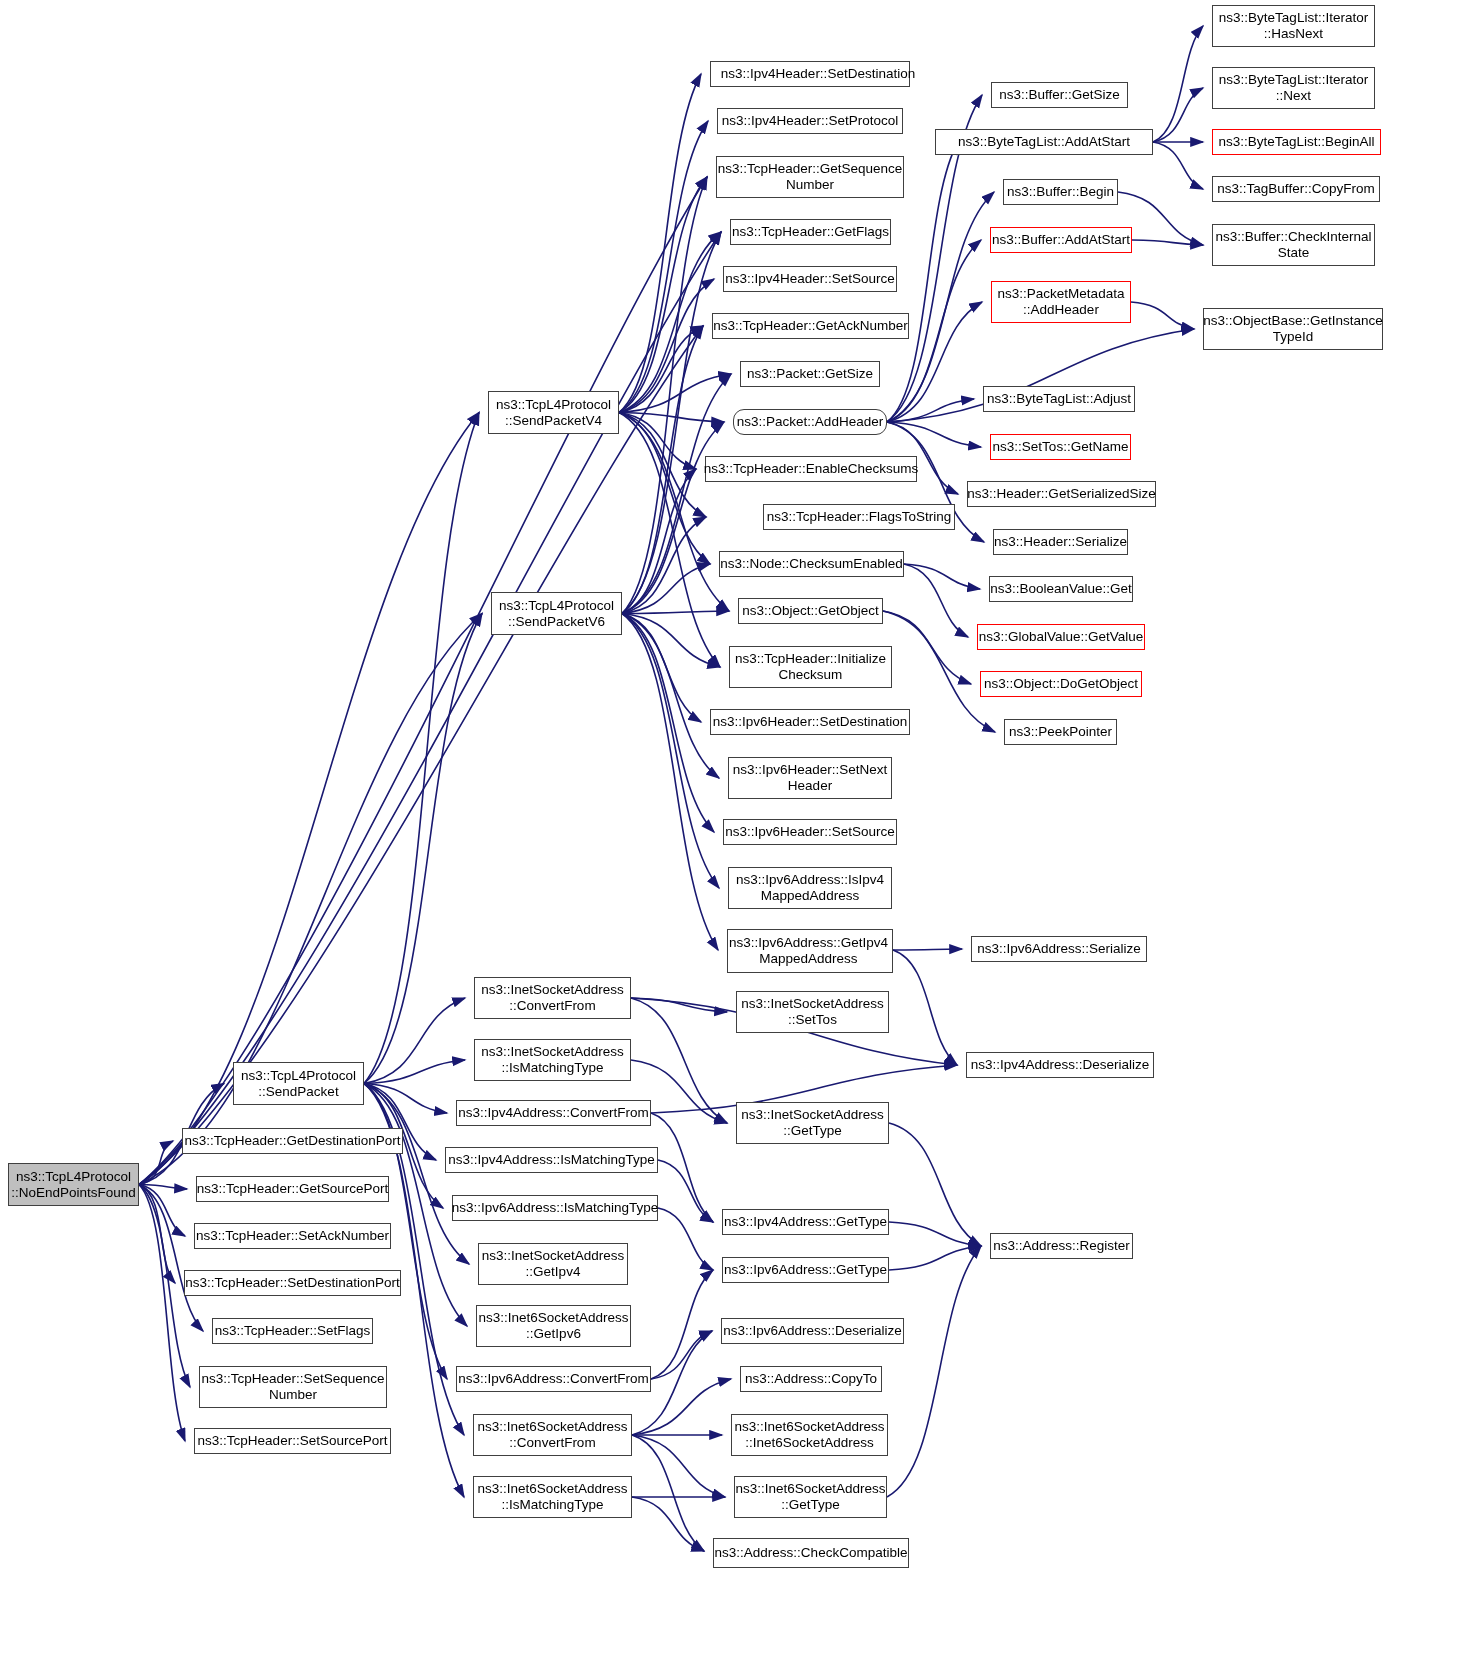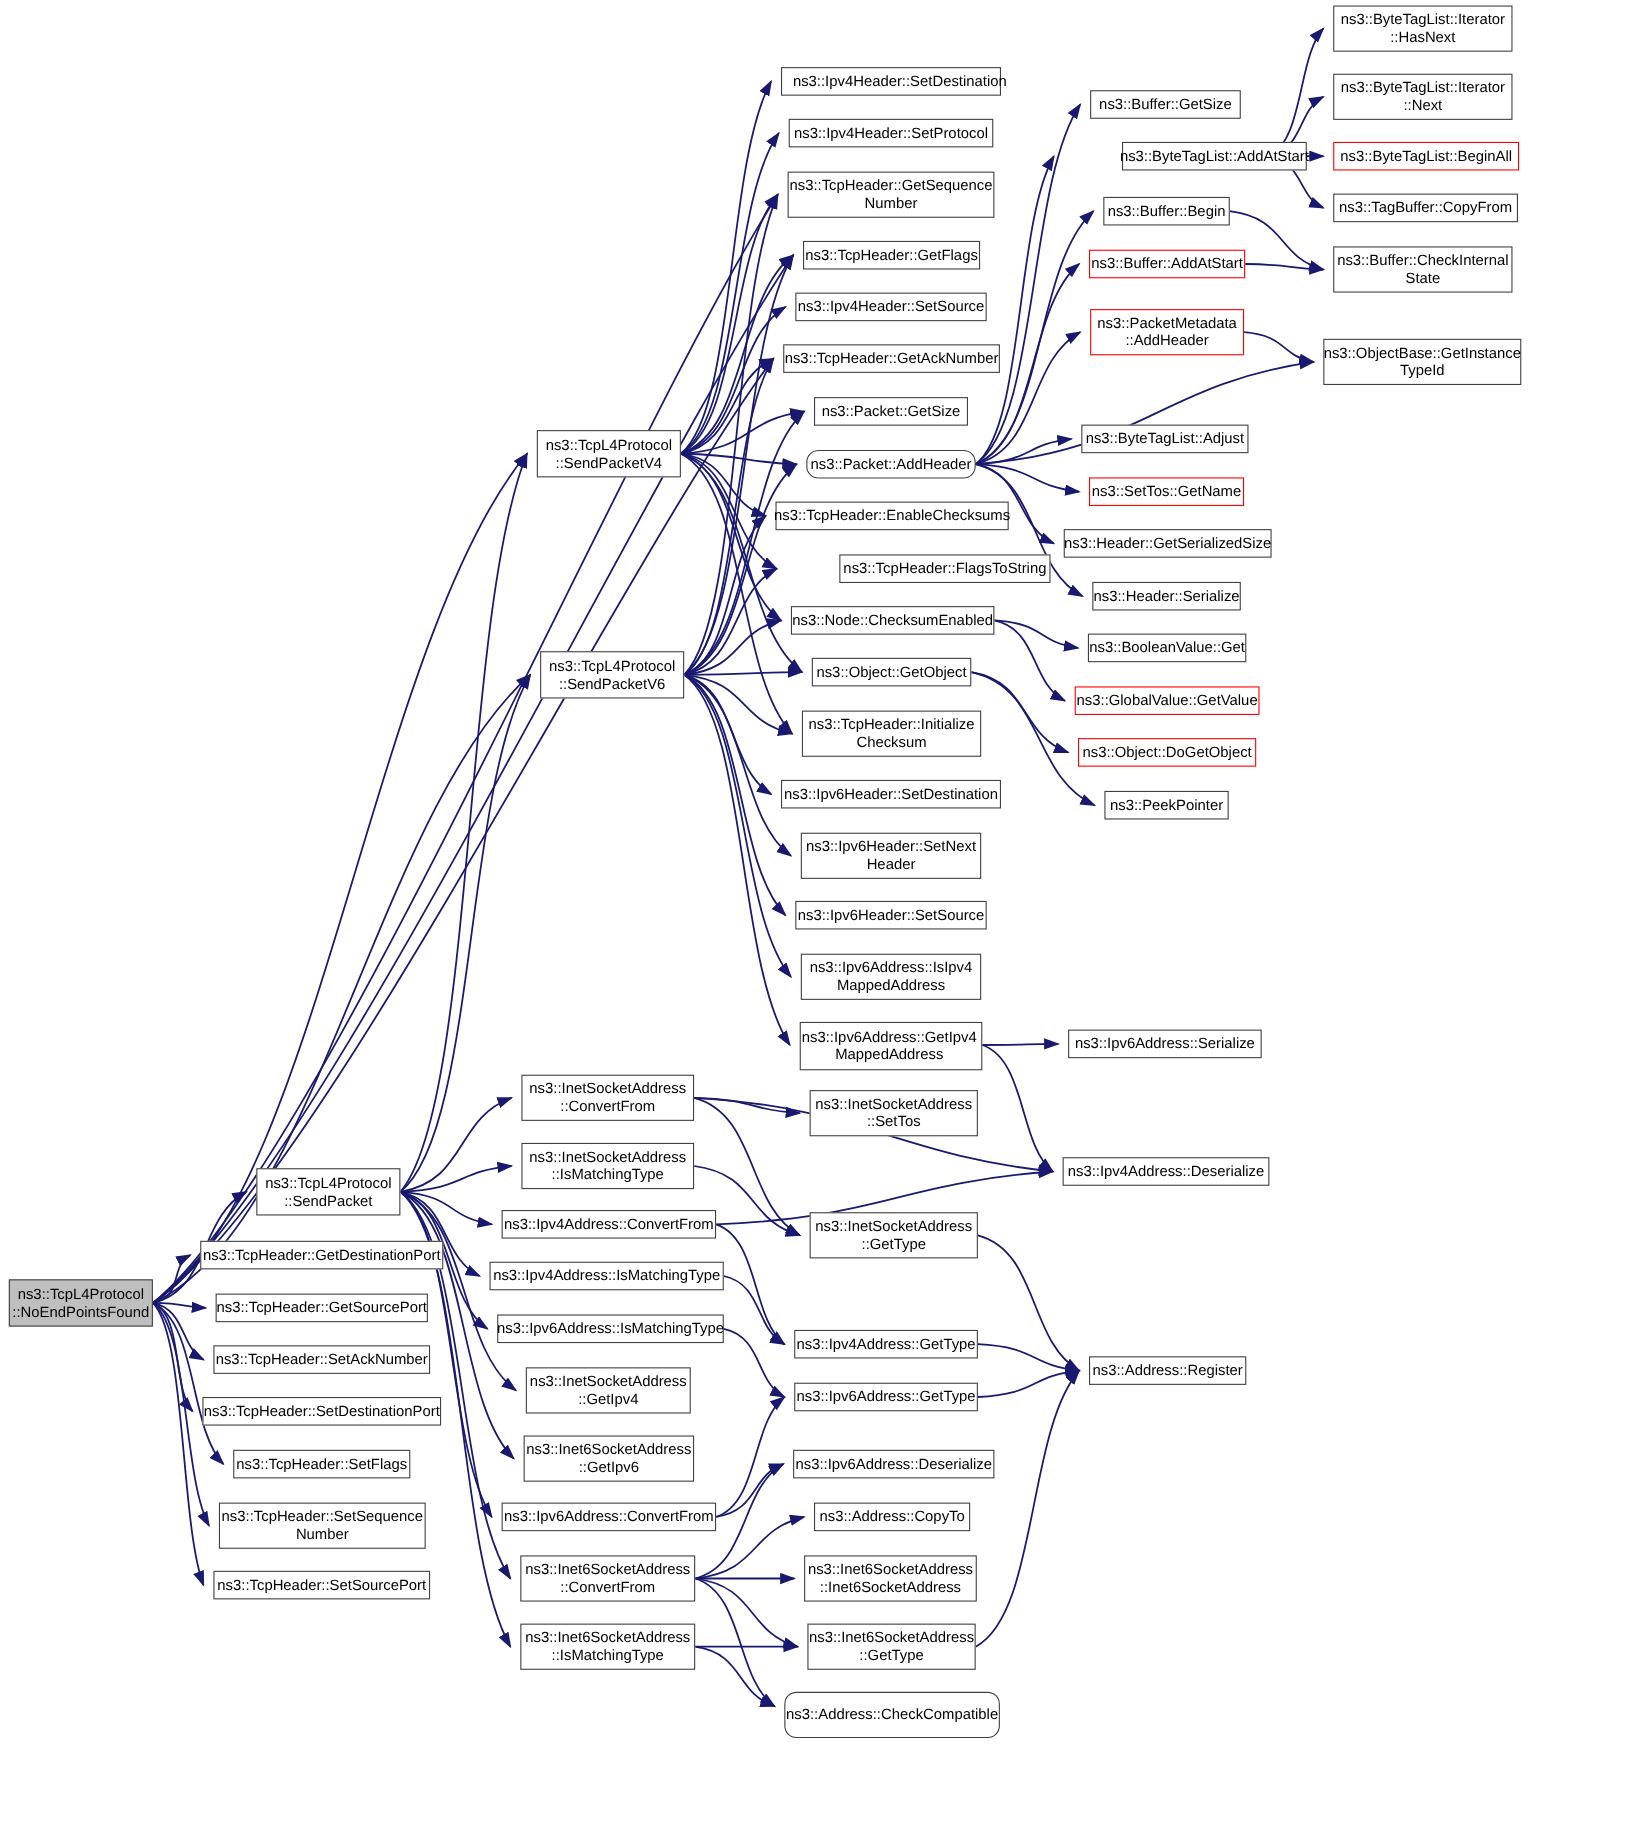--- a/index.html
+++ b/index.html
@@ -253,21 +253,21 @@
         <span>ns3::Inet6SocketAddress
 ::ConvertFrom</span>
       </div>
       <div class="node" style="left: 473px; top: 1476px; width: 159px; height: 42px;">
         <span>ns3::Inet6SocketAddress
 ::IsMatchingType</span>
       </div>
       <div class="node" style="left: 991px; top: 82px; width: 137px; height: 26px;">
         <span>ns3::Buffer::GetSize</span>
       </div>
-      <div class="node" style="left: 1020px; top: 129px; width: 168px; height: 26px;">
+      <div class="node" style="left: 935px; top: 129px; width: 218px; height: 26px;">
         <span>ns3::ByteTagList::AddAtStart</span>
       </div>
       <div class="node" style="left: 1003px; top: 179px; width: 115px; height: 26px;">
         <span>ns3::Buffer::Begin</span>
       </div>
       <div class="node red" style="left: 990px; top: 227px; width: 142px; height: 26px;">
         <span>ns3::Buffer::AddAtStart</span>
       </div>
       <div class="node red" style="left: 991px; top: 281px; width: 140px; height: 42px;">
         <span>ns3::PacketMetadata
@@ -327,21 +327,21 @@
         <span>ns3::Address::CopyTo</span>
       </div>
       <div class="node" style="left: 731px; top: 1414px; width: 157px; height: 42px;">
         <span>ns3::Inet6SocketAddress
 ::Inet6SocketAddress</span>
       </div>
       <div class="node" style="left: 734px; top: 1476px; width: 153px; height: 42px;">
         <span>ns3::Inet6SocketAddress
 ::GetType</span>
       </div>
-      <div class="node" style="left: 713px; top: 1538px; width: 196px; height: 42px; border-radius: 11px;">
+      <div class="node" style="left: 713px; top: 1538px; width: 196px; height: 30px;">
         <span>ns3::Address::CheckCompatible</span>
       </div>
       <div class="node" style="left: 1212px; top: 5px; width: 163px; height: 42px;">
         <span>ns3::ByteTagList::Iterator
 ::HasNext</span>
       </div>
       <div class="node" style="left: 1212px; top: 67px; width: 163px; height: 42px;">
         <span>ns3::ByteTagList::Iterator
 ::Next</span>
       </div>

